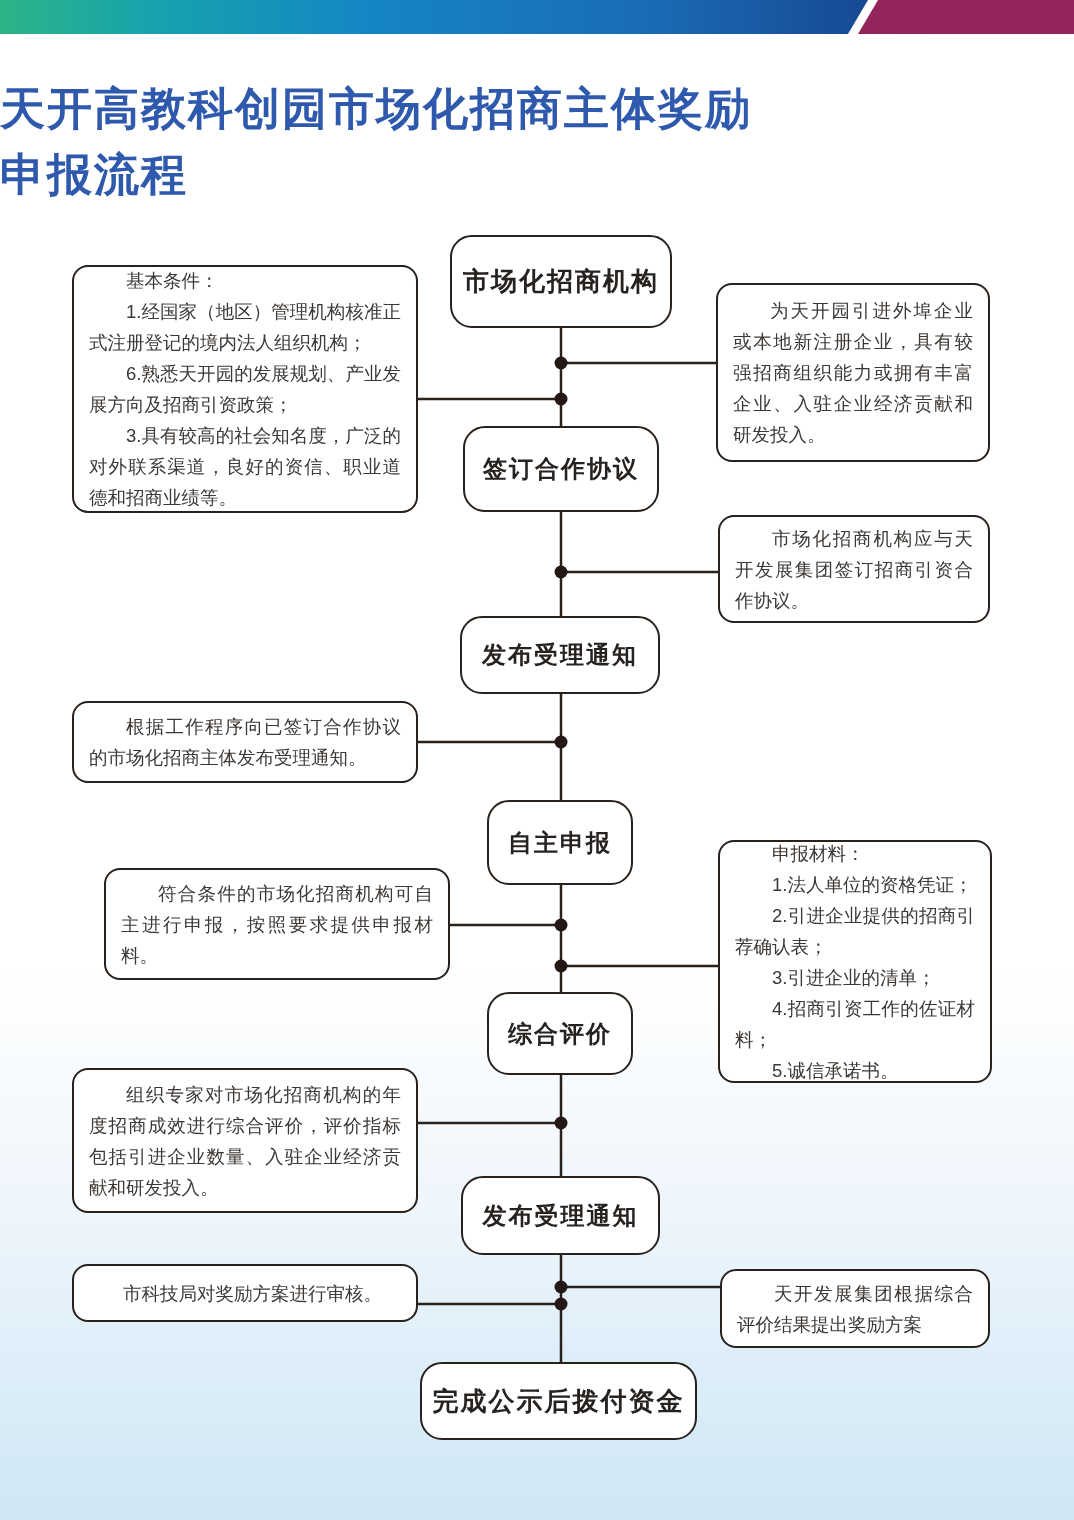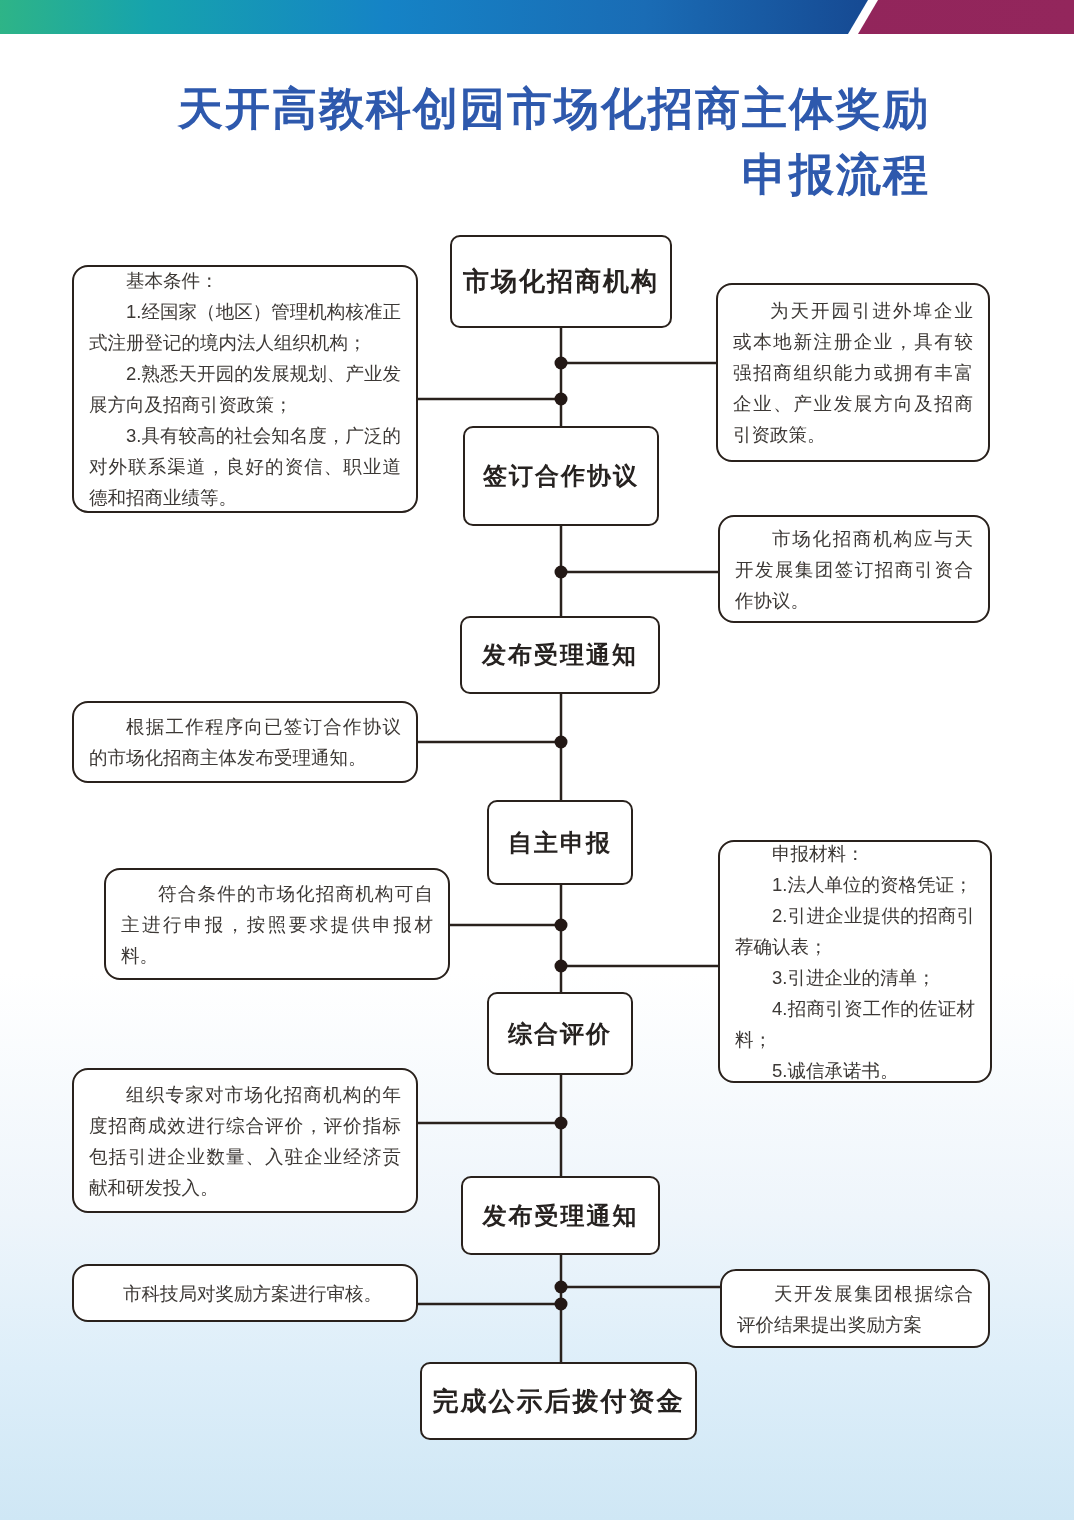--- a/index.html
+++ b/index.html
@@ -22,31 +22,31 @@
     clip-path:polygon(0 0,868px 0,848px 34px,0 34px);
   }
   .bar-accent{
     position:absolute;left:0;top:0;width:1074px;height:34px;
     background:linear-gradient(90deg,#8e2257 0%,#93265c 100%);
     clip-path:polygon(878px 0,1074px 0,1074px 34px,858px 34px);
   }
   
   .title{
     position:absolute;left:0;top:76px;width:930px;
-    text-align:right;color:#2e59ad;font-weight:bold;
+    text-align:left;color:#2e59ad;font-weight:bold;
     font-size:45px;line-height:66px;letter-spacing:2px;
   }
   
   .connectors{position:absolute;left:0;top:0;width:1074px;height:1520px;pointer-events:none;}
   
   .node{
     position:absolute;
     background:#ffffff;
     border:2.5px solid #29211c;
-    border-radius:10px;
+    border-radius:22px;
     display:flex;align-items:center;justify-content:center;
     font-size:24px;font-weight:bold;color:#262220;
     letter-spacing:2px;
     box-sizing:border-box;
     font-family:Liberation Serif, serif;
   }
   
   .note{
     position:absolute;
     background:#ffffff;
@@ -102,21 +102,21 @@
       <circle cx="561" cy="1123" r="6.5"></circle>
       <circle cx="561" cy="1287" r="6.5"></circle>
       <circle cx="561" cy="1304" r="6.5"></circle>
     </g>
   </svg>
 
   <div class="node" style="left:450px;top:235px;width:222px;height:93px;font-size:26px;">
     <span>市场化招商机构</span>
   </div>
 
-  <div class="node" style="left:463px;top:426px;width:196px;height:100px;">
+  <div class="node" style="left:463px;top:426px;width:196px;height:86px;">
     <span>签订合作协议</span>
   </div>
 
   <div class="node" style="left:460px;top:616px;width:200px;height:78px;">
     <span>发布受理通知</span>
   </div>
 
   <div class="node" style="left:487px;top:800px;width:146px;height:85px;">
     <span>自主申报</span>
   </div>
@@ -129,42 +129,42 @@
     <span>发布受理通知</span>
   </div>
 
   <div class="node" style="left:420px;top:1362px;width:277px;height:78px;font-size:26px;">
     <span>完成公示后拨付资金</span>
   </div>
 
   <div class="note" style="left:72px;top:265px;width:346px;height:248px;">
     <p>基本条件：</p>
     <p>1.经国家（地区）管理机构核准正式注册登记的境内法人组织机构；</p>
-    <p>2.熟悉天开园的发展规划、产业发展方向及招商引资政策；</p>
+    <p>6.熟悉天开园的发展规划、产业发展方向及招商引资政策；</p>
     <p>3.具有较高的社会知名度，广泛的对外联系渠道，良好的资信、职业道德和招商业绩等。</p>
   </div>
 
   <div class="note" style="left:72px;top:701px;width:346px;height:82px;">
     <p>根据工作程序向已签订合作协议的市场化招商主体发布受理通知。</p>
   </div>
 
   <div class="note" style="left:72px;top:868px;width:346px;height:112px;margin-left:32px;">
     <p>符合条件的市场化招商机构可自主进行申报，按照要求提供申报材料。</p>
   </div>
 
   <div class="note" style="left:72px;top:1068px;width:346px;height:145px;">
     <p>组织专家对市场化招商机构的年度招商成效进行综合评价，评价指标包括引进企业数量、入驻企业经济贡献和研发投入。</p>
   </div>
 
   <div class="note" style="left:72px;top:1264px;width:346px;height:58px;padding-left:12px;">
     <p>市科技局对奖励方案进行审核。</p>
   </div>
 
   <div class="note" style="left:716px;top:283px;width:274px;height:179px;">
-    <p>为天开园引进外埠企业或本地新注册企业，具有较强招商组织能力或拥有丰富企业、产业发展方向及招商引资政策。</p>
+    <p>为天开园引进外埠企业或本地新注册企业，具有较强招商组织能力或拥有丰富企业、入驻企业经济贡献和研发投入。</p>
   </div>
 
   <div class="note" style="left:718px;top:515px;width:272px;height:108px;">
     <p>市场化招商机构应与天开发展集团签订招商引资合作协议。</p>
   </div>
 
   <div class="note" style="left:718px;top:840px;width:274px;height:243px;">
     <p>申报材料：</p>
     <p>1.法人单位的资格凭证；</p>
     <p>2.引进企业提供的招商引荐确认表；</p>

